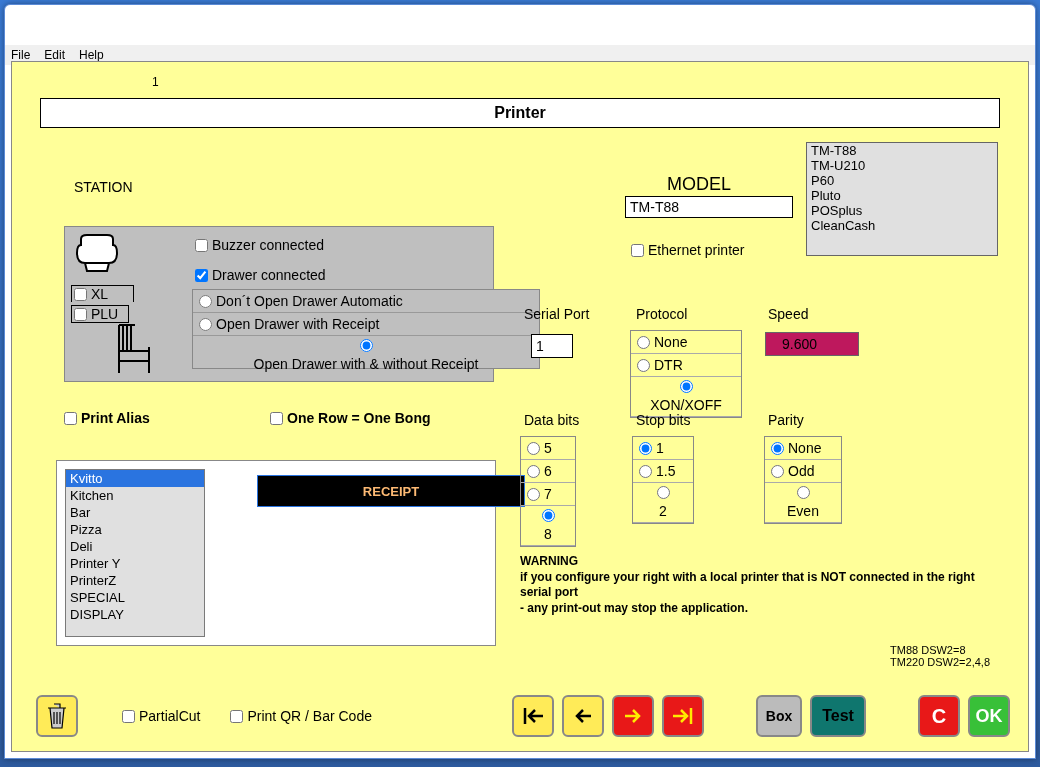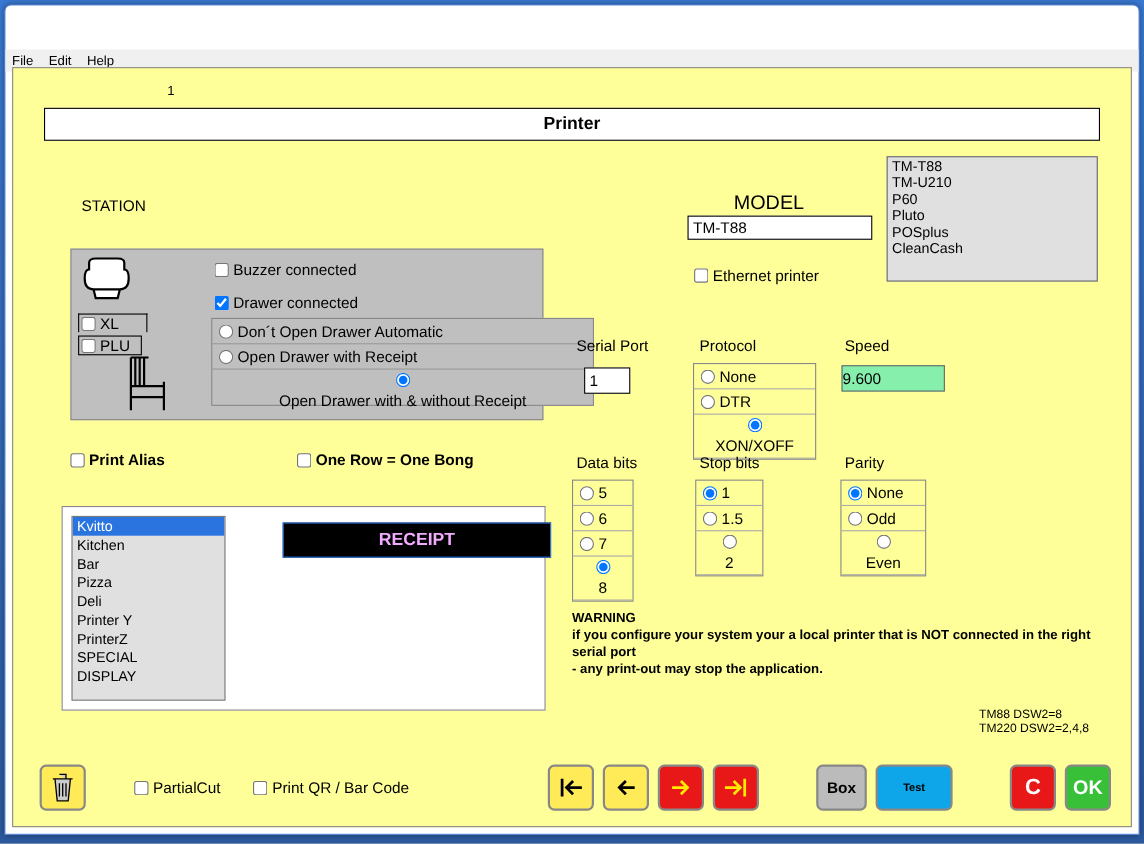--- a/index.html
+++ b/index.html
@@ -45,40 +45,40 @@
 .radio-row input { width: 13px; height: 13px; }
 
 .chk-printalias { position: absolute; top: 348px; left: 52px; font-size: 14px; font-weight: bold; display: flex; align-items: center; gap: 4px; }
 .chk-onerow { position: absolute; top: 348px; left: 258px; font-size: 14px; font-weight: bold; display: flex; align-items: center; gap: 4px; }
 
 .white-panel { position: absolute; top: 398px; left: 44px; width: 440px; height: 186px; background: #fff; border: 1px solid #888; }
 .printer-list { position: absolute; top: 8px; left: 8px; width: 140px; height: 168px; background: #e0e0e0; border: 1px solid #7a7a7a; overflow-y: scroll; font-size: 13px; }
 .printer-list div { padding: 1px 4px; cursor: pointer; }
 .printer-list div.selected { background: #2a74e0; color: #fff; }
 
-.receipt-band { position: absolute; top: 14px; left: 200px; width: 244px; height: 32px; background: #000; color: #f0abfc; display: flex; align-items: center; justify-content: center; font-size: 16px; font-weight: bold; border: 1px solid #2a74e0; }
+.receipt-band { position: absolute; top: 14px; left: 200px; width: 268px; height: 32px; background: #000; color: #fdba74; display: flex; align-items: center; justify-content: center; font-size: 13px; font-weight: bold; border: 1px solid #2a74e0; }
 
 .model-label { position: absolute; top: 112px; left: 615px; font-size: 18px; margin-left: 40px; }
 .model-input { position: absolute; top: 134px; left: 613px; width: 168px; height: 22px; border: 1px solid #000; padding: 1px 4px; font-size: 14px; background: #fff; }
 .chk-ethernet { position: absolute; top: 180px; left: 619px; font-size: 14px; display: flex; align-items: center; gap: 4px; }
 
 .model-list { position: absolute; top: 80px; left: 794px; width: 192px; height: 114px; background: #e0e0e0; border: 1px solid #666; overflow-y: scroll; font-size: 13px; }
 .model-list div { padding: 0 4px; }
 
 .sec-label { font-size: 14px; position: absolute; }
 .serial-label { top: 244px; left: 512px; }
 .serial-input { position: absolute; top: 272px; left: 519px; width: 42px; height: 24px; border: 1px solid #000; padding: 1px 4px; font-size: 14px; }
 
 .protocol-label { top: 244px; left: 624px; }
 .speed-label { top: 244px; left: 756px; }
 
 .opt-group { position: absolute; border: 1px solid #888; background: transparent; }
 .opt-group .radio-row { border-bottom: 1px solid #aaa; }
 .protocol-group { top: 268px; left: 618px; width: 112px; }
-.speed-select { position: absolute; top: 270px; left: 753px; width: 94px; height: 24px; border: 1px solid #666; background: #86efac; font-size: 14px; padding: 0 0; }
+.speed-select { position: absolute; top: 270px; left: 753px; width: 94px; height: 24px; border: 1px solid #666; background: #be185d; font-size: 14px; padding: 0 16px; }
 
 .databits-label { top: 350px; left: 512px; }
 .databits-group { top: 374px; left: 508px; width: 56px; }
 .stopbits-label { top: 350px; left: 624px; }
 .stopbits-group { top: 374px; left: 620px; width: 62px; }
 .parity-label { top: 350px; left: 756px; }
 .parity-group { top: 374px; left: 752px; width: 78px; }
 
 .warning { position: absolute; top: 492px; left: 508px; font-size: 12px; font-weight: bold; width: 480px; line-height: 1.3; }
 
@@ -88,21 +88,21 @@
 .btn { width: 42px; height: 42px; border: 2px solid #888; border-radius: 6px; display: flex; align-items: center; justify-content: center; cursor: pointer; margin: 0 4px; font-weight: bold; }
 .btn-trash { background: #ffeb58; margin-left: 24px; }
 .chk-partial { margin-left: 40px; font-size: 14px; display: flex; align-items: center; gap: 4px; }
 .chk-qr { margin-left: 30px; font-size: 14px; display: flex; align-items: center; gap: 4px; }
 .nav-spacer { flex: 1; }
 .btn-first { background: #ffeb58; margin-left: 20px; }
 .btn-prev { background: #ffeb58; }
 .btn-next { background: #e81818; }
 .btn-last { background: #e81818; }
 .btn-box { background: #bbb; width: 46px; font-size: 14px; margin-left: 48px; }
-.btn-test { background: #0ea5e9; width: 70px; font-size: 10px; }
+.btn-test { background: #0f766e; width: 56px; font-size: 16px; }
 .btn-c { background: #e81818; color: #fff; font-size: 20px; margin-left: 48px; }
 .btn-ok { background: #38c038; color: #fff; font-size: 18px; margin-right: 18px; }
 
 </style>
 </head>
 <body>
 
 <div class="window">
   <div class="menubar">
     <span>File</span>
@@ -268,21 +268,21 @@
           <span>Odd</span>
         </label>
         <label class="radio-row">
           <input type="radio" name="parity" style="">
           <span>Even</span>
         </label>
       </div>
 
     <div class="warning">
       <div>WARNING</div>
-      <div>if you configure your system your a local printer that is NOT connected in the right serial port</div>
+      <div>if you configure your right with a local printer that is NOT connected in the right serial port</div>
       <div> - any print-out may stop the application.</div>
     </div>
 
     <div class="dsw-note">
       <div>TM88  DSW2=8</div>
       <div>TM220 DSW2=2,4,8</div>
     </div>
 
     <div class="bottom-bar">
       <div class="btn btn-trash">

